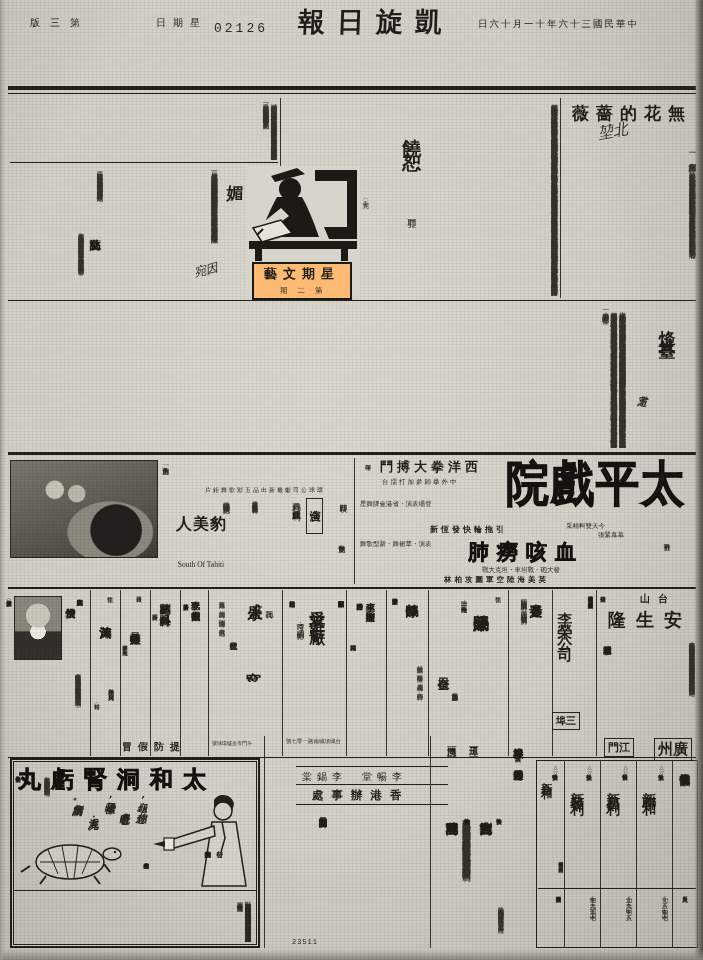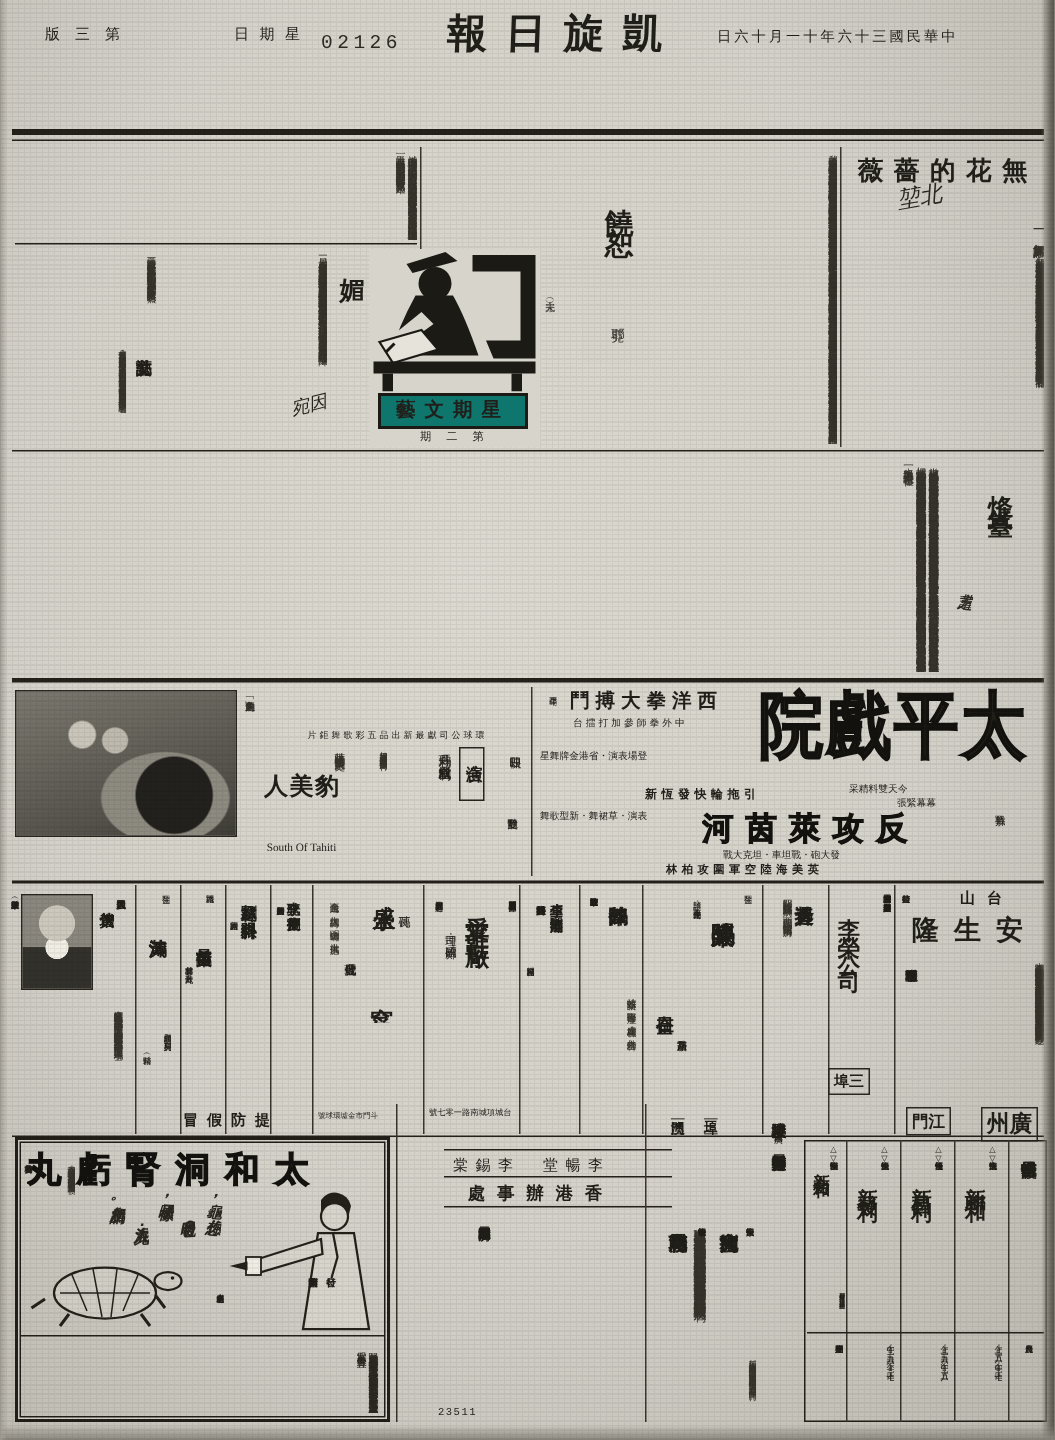--- a/index.html
+++ b/index.html
@@ -60,21 +60,21 @@
       <polygon points="28,15 58,7 50,1 24,9" fill="#1c1a15"></polygon>
       <circle cx="43" cy="22" r="11" fill="#1c1a15"></circle>
       <path d="M30,30 Q19,50 13,70 L72,70 Q63,44 55,30 Z" fill="#1c1a15"></path>
       <path d="M34,41 L13,58 L20,65 L42,49 Z" fill="#d7d4cc"></path>
       <polygon points="6,61 34,53 45,66 15,75" fill="#e6e3da" stroke="#1c1a15" stroke-width="1.5"></polygon>
       <line x1="16" y1="62" x2="10" y2="68" stroke="#1c1a15" stroke-width="2"></line>
       <rect x="2" y="74" width="108" height="8" fill="#1c1a15"></rect>
       <rect x="8" y="82" width="7" height="12" fill="#1c1a15"></rect>
       <rect x="94" y="82" width="7" height="12" fill="#1c1a15"></rect>
     </svg>
-    <div class="abs" style="left:6px;top:96px;width:100px;height:24px;border:2px solid #1c1a15;background:#0f766e;text-align:center">
+    <div class="abs" style="left:6px;top:96px;width:100px;height:38px;border:2px solid #1c1a15;background:#fdba74;text-align:center">
       <span class="b" style="font-size:13px;letter-spacing:6px;line-height:18px">藝文期星</span>
     </div>
     <div class="rtlh" style="left:34px;top:120px;font-size:7.5px;letter-spacing:10px">期二第</div>
   </div>
   <div class="v" style="left:362px;top:196px;height:50px;font-size:6.5px;color:#3a372f">（未完）</div>
 
   <div class="vrule" style="left:560px;top:98px;height:200px"></div>
 
   <div class="rtlh b" style="left:566px;top:102px;width:132px;font-size:17px;letter-spacing:7px;text-align:center">薇薔的花無</div>
   <div class="abs sig" style="left:598px;top:122px;font-size:15px;transform:rotate(-10deg)">堃北</div>
@@ -108,21 +108,21 @@
   <div class="vrule" style="left:354px;top:458px;height:126px"></div>
 
   <div class="v" style="left:364px;top:460px;height:28px;font-size:6px">下午二時</div>
   <div class="rtlh b" style="left:380px;top:458px;width:124px;font-size:13px;letter-spacing:4px">鬥搏大拳洋西</div>
   <div class="rtlh" style="left:382px;top:478px;width:120px;font-size:6.5px;letter-spacing:2px">台擂打加參師拳外中</div>
   <div class="rtlh b" style="left:506px;top:452px;width:194px;font-size:43px;letter-spacing:2px;transform:scaleY(1.12);transform-origin:top;-webkit-text-stroke:1px #14120e">院戲平太</div>
   <div class="rtlh" style="left:566px;top:522px;width:130px;font-size:6.5px">采精料雙天今</div>
   <div class="rtlh" style="left:598px;top:531px;width:98px;font-size:6.5px">張緊幕幕</div>
   <div class="rtlh b" style="left:430px;top:524px;width:100px;font-size:8px;letter-spacing:3px">新恆發快輪拖引</div>
   <div class="v" style="left:662px;top:538px;height:34px;font-size:7px">戰爭片</div>
-  <div class="rtlh b" style="left:468px;top:538px;width:184px;font-size:21px;letter-spacing:8px;-webkit-text-stroke:.6px #14120e">河茵萊攻反</div>
+  <div class="rtlh b" style="left:468px;top:538px;width:184px;font-size:21px;letter-spacing:8px;-webkit-text-stroke:.6px #14120e">肺癆咳血</div>
   <div class="rtlh" style="left:482px;top:566px;width:160px;font-size:6.5px">戰大克坦・車坦戰・砲大發</div>
   <div class="rtlh b" style="left:444px;top:575px;width:240px;font-size:7.5px;letter-spacing:3px">林柏攻圍軍空陸海美英</div>
   <div class="rtlh" style="left:360px;top:500px;width:142px;font-size:6.5px">星舞牌金港省・演表場登</div>
   <div class="rtlh" style="left:360px;top:540px;width:142px;font-size:6.5px">舞歌型新・舞裙草・演表</div>
 
   <div class="rule" style="left:8px;top:587px;width:688px;height:2px"></div>
 
   <div class="rtlh b" style="left:636px;top:592px;width:44px;font-size:10px;letter-spacing:8px;text-align:center">山台</div>
   <div class="v" style="left:600px;top:592px;height:44px;font-size:5.5px">公益錢莊拉街</div>
   <div class="rtlh b" style="left:604px;top:608px;width:92px;font-size:18px;letter-spacing:10px;text-align:center">隆生安</div>

